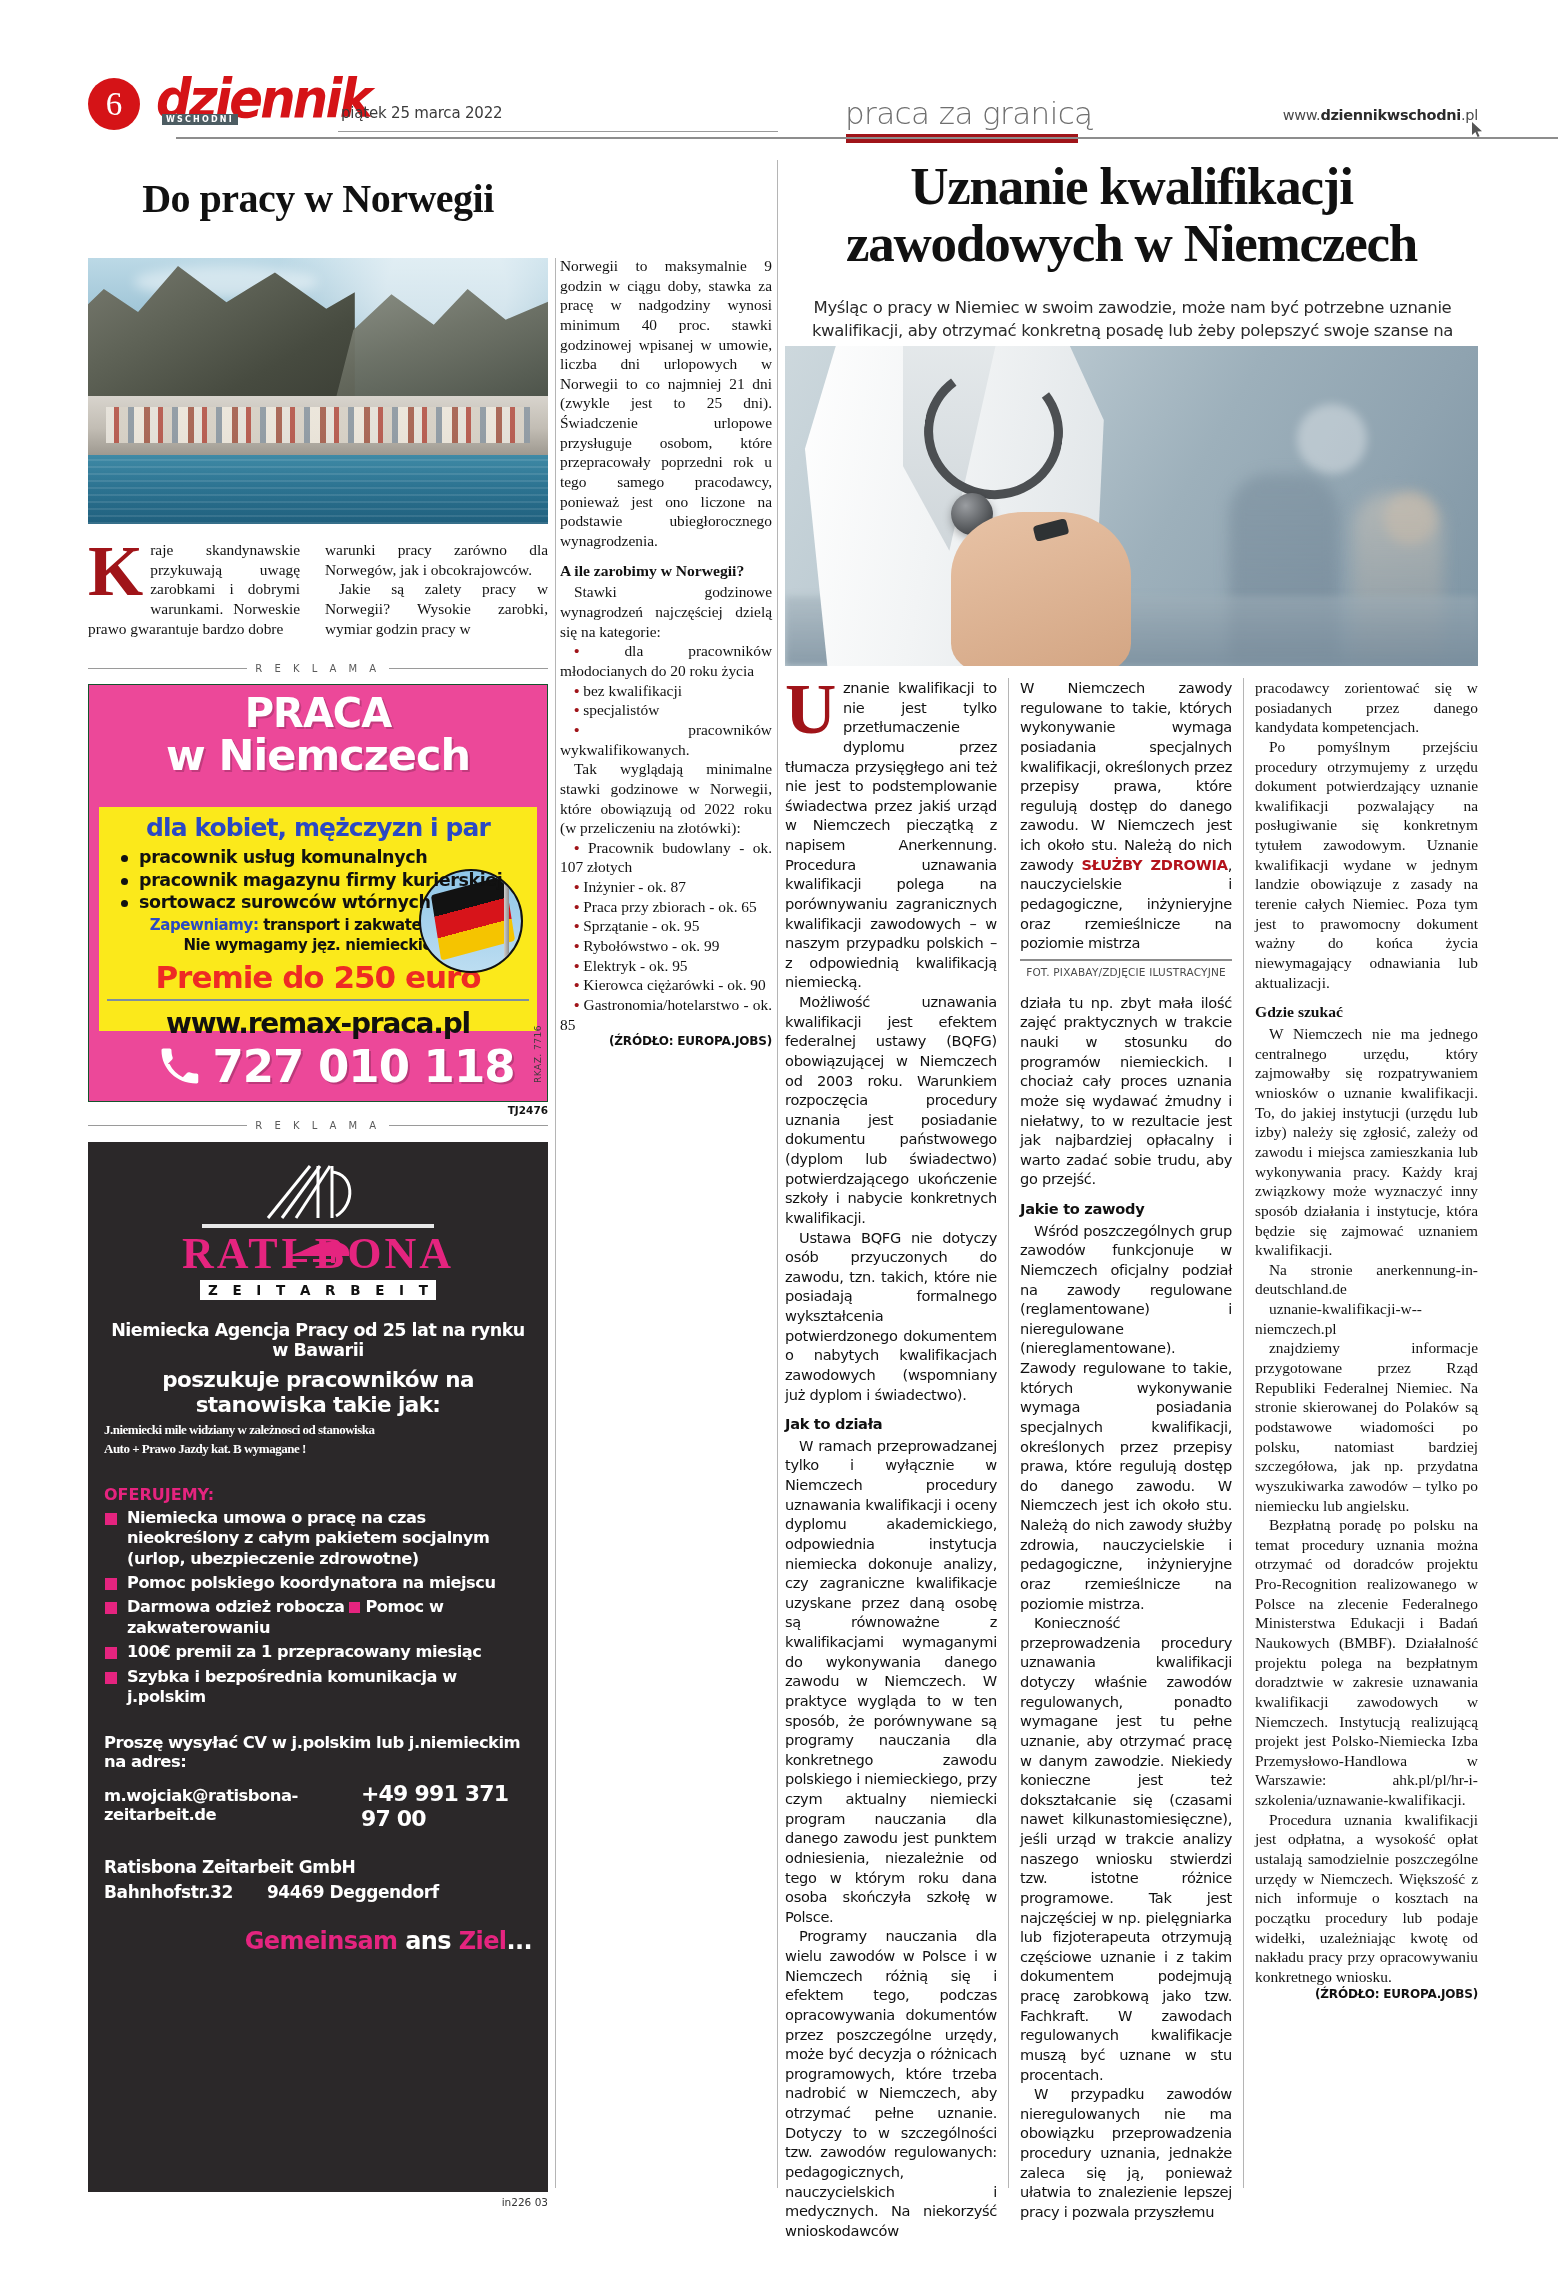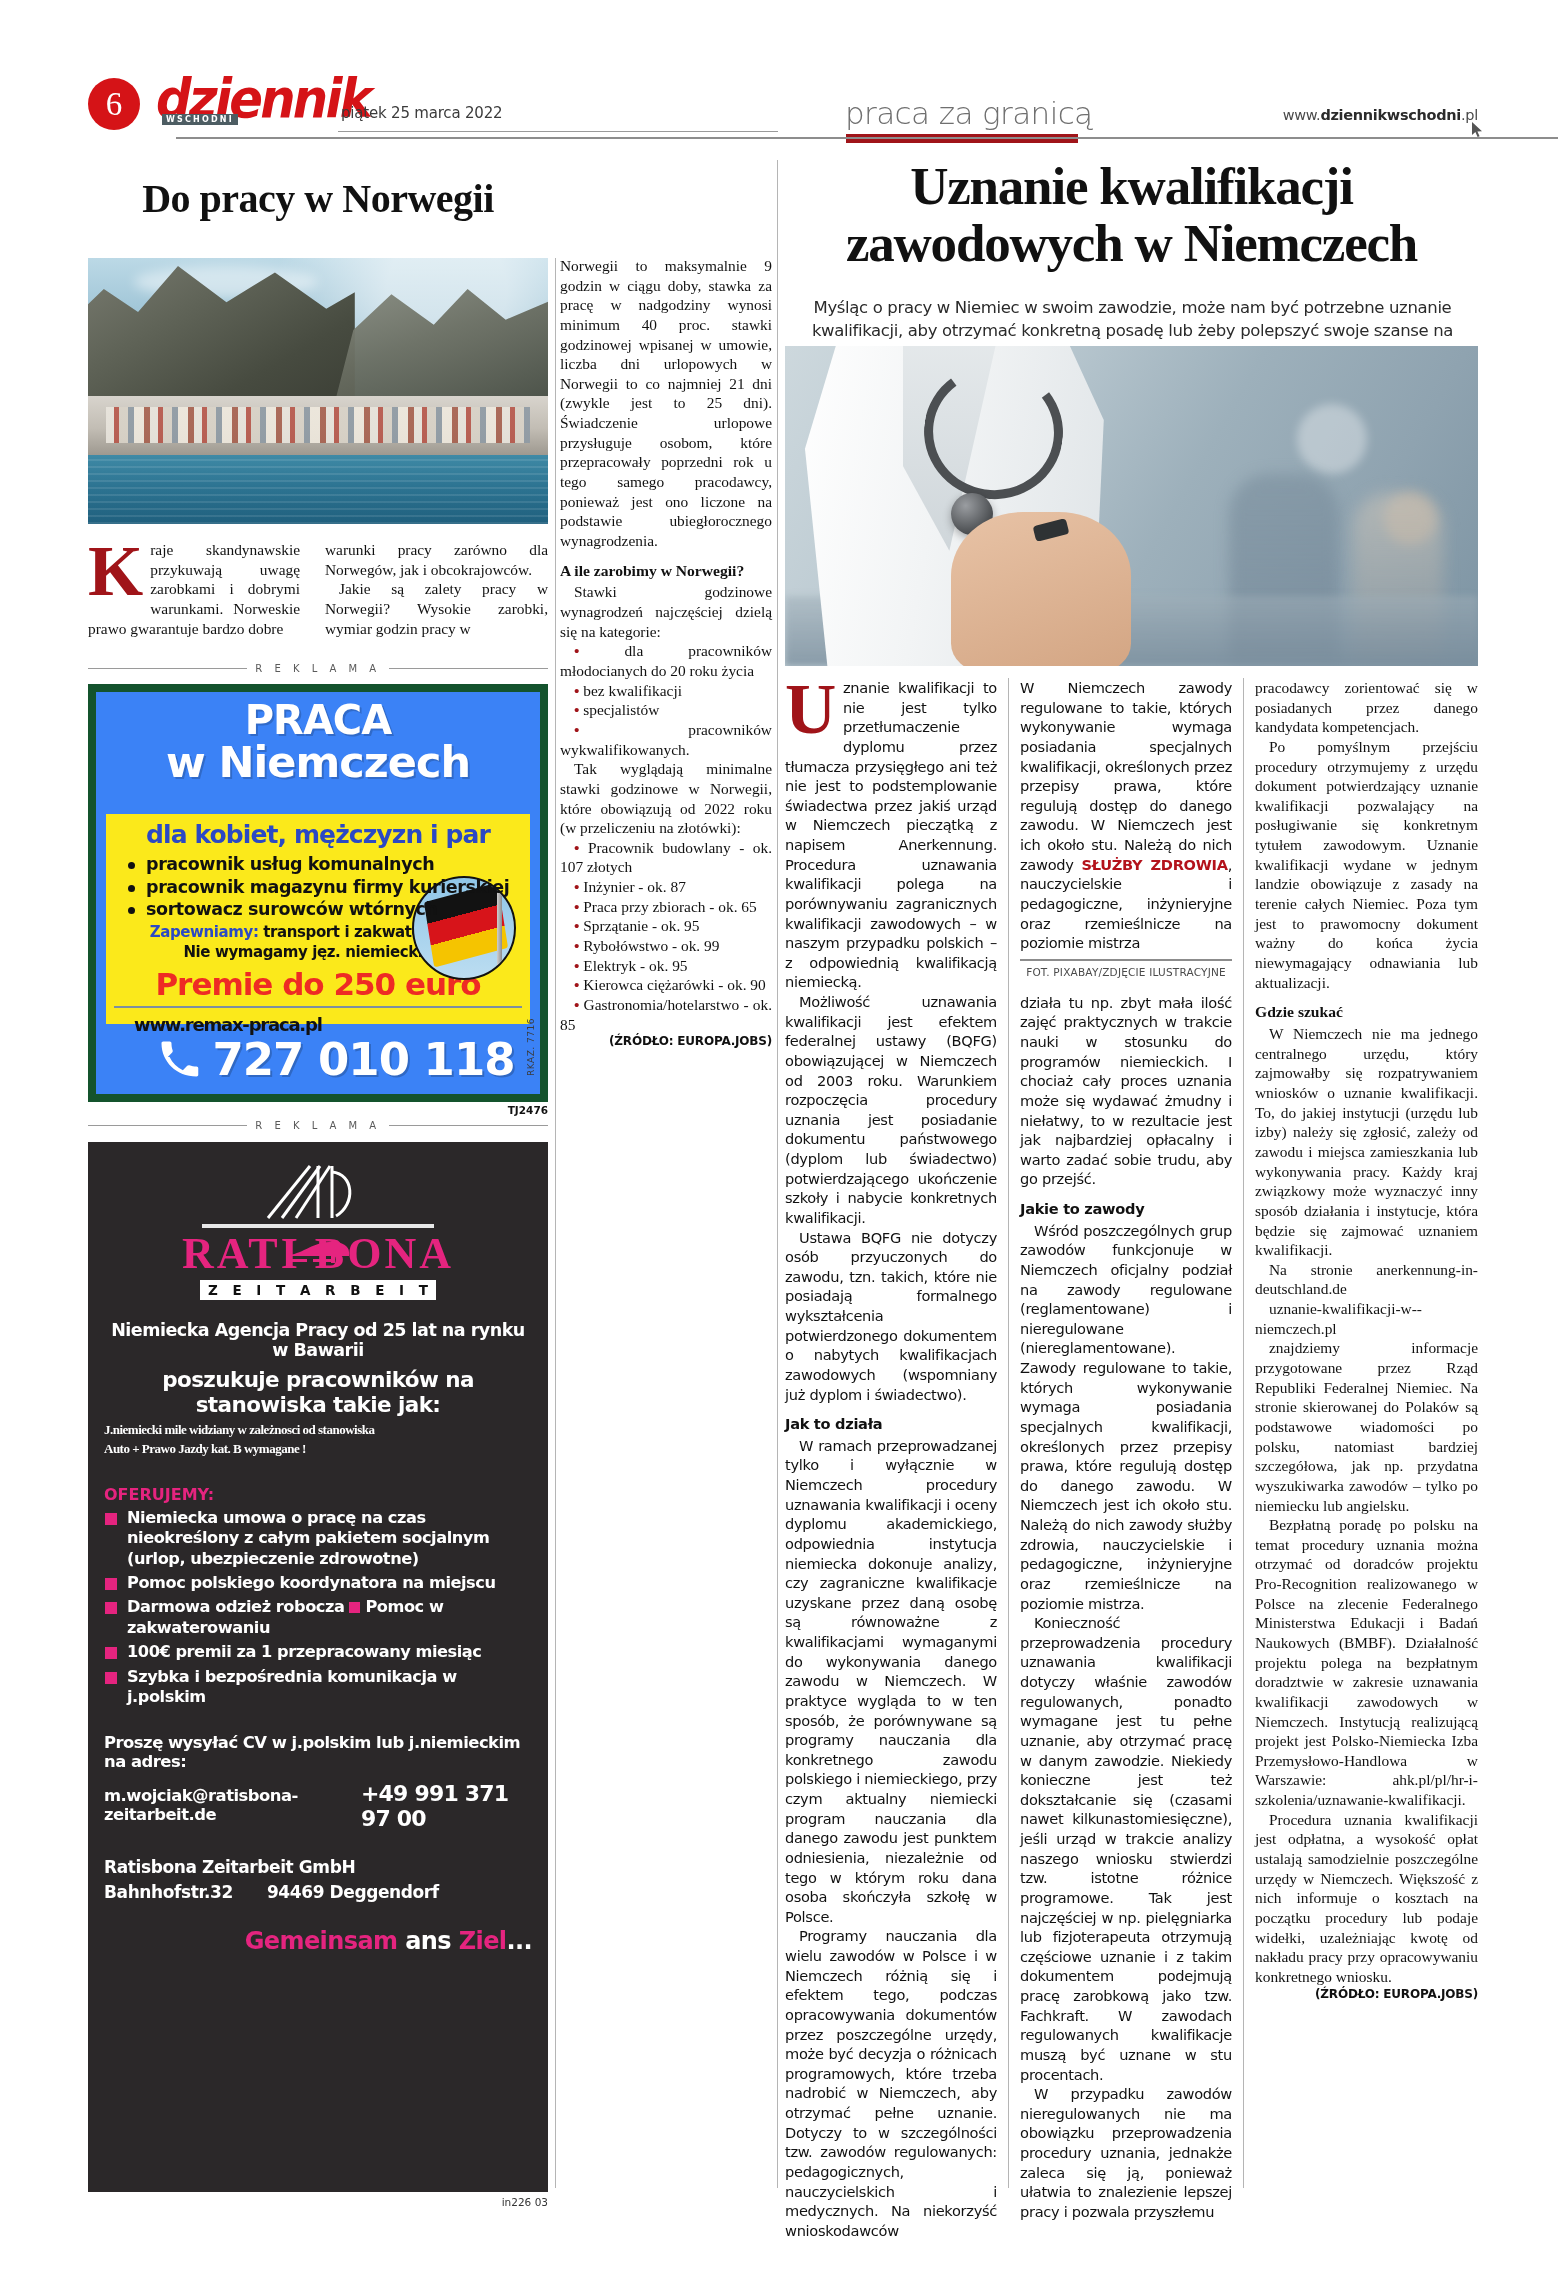--- a/index.html
+++ b/index.html
@@ -220,21 +220,21 @@
   .reklama .tx {
     font-family:"DejaVu Sans", sans-serif; font-size:10px; letter-spacing:4.5px;
     color:#5a5a5a;
   }
   #reklama-1 { top:663px; }
   #reklama-2 { top:1120px; }
 
   
   .ad-remax {
     position:absolute; left:88px; top:684px; width:460px; height:418px;
-    background:#3b82f6; border:8px solid #14532d; overflow:hidden;
+    background:#ec4899; border:1px solid #14532d; overflow:hidden;
   }
   .remax-title {
     text-align:center; color:#ffffff; font-family:"DejaVu Sans", sans-serif;
     font-weight:bold; font-size:40px; line-height:1.02; padding-top:8px;
     text-shadow:2px 2px 0 rgba(0,0,0,.18); letter-spacing:-1px;
   }
   .remax-title .l2 { font-size:43px; display:block; }
   .remax-yellow {
     position:absolute; left:10px; right:10px; top:122px; bottom:70px;
     background:#fbe91b;
@@ -272,22 +272,22 @@
     text-align:center; font-family:"DejaVu Sans", sans-serif; font-weight:bold;
     font-size:15px; color:#111; margin-top:2px; letter-spacing:-0.4px;
   }
   .remax-note .em { color:#2b49c4; }
   .remax-premie {
     text-align:center; font-family:"DejaVu Sans", sans-serif; font-weight:bold;
     font-size:31px; color:#ee2b24; margin-top:5px; letter-spacing:-1px;
     border-bottom:2px solid #7d8fa0; padding-bottom:4px; margin-left:8px; margin-right:8px;
   }
   .remax-www {
-    font-family:"DejaVu Sans", sans-serif; font-weight:bold;
-    font-size:18px; color:#111; margin-top:6px; letter-spacing:-1.2px;padding-left:28px;
+    text-align:center; font-family:"DejaVu Sans", sans-serif; font-weight:bold;
+    font-size:28px; color:#111; margin-top:6px; letter-spacing:-1.2px;
   }
   .remax-phone {
     position:absolute; left:0; right:0; bottom:0; height:70px;
     display:flex; align-items:center; justify-content:center; gap:12px;
     color:#fff; font-family:"DejaVu Sans", sans-serif; font-weight:bold;
     font-size:45px; letter-spacing:-1px; text-shadow:2px 2px 0 rgba(0,0,0,.2);padding-left:37px;
   }
   .phone-ico { width:42px; height:42px; fill:#fff; }
   .ad-code {
     position:absolute; left:88px; top:1104px; width:460px; text-align:right;

